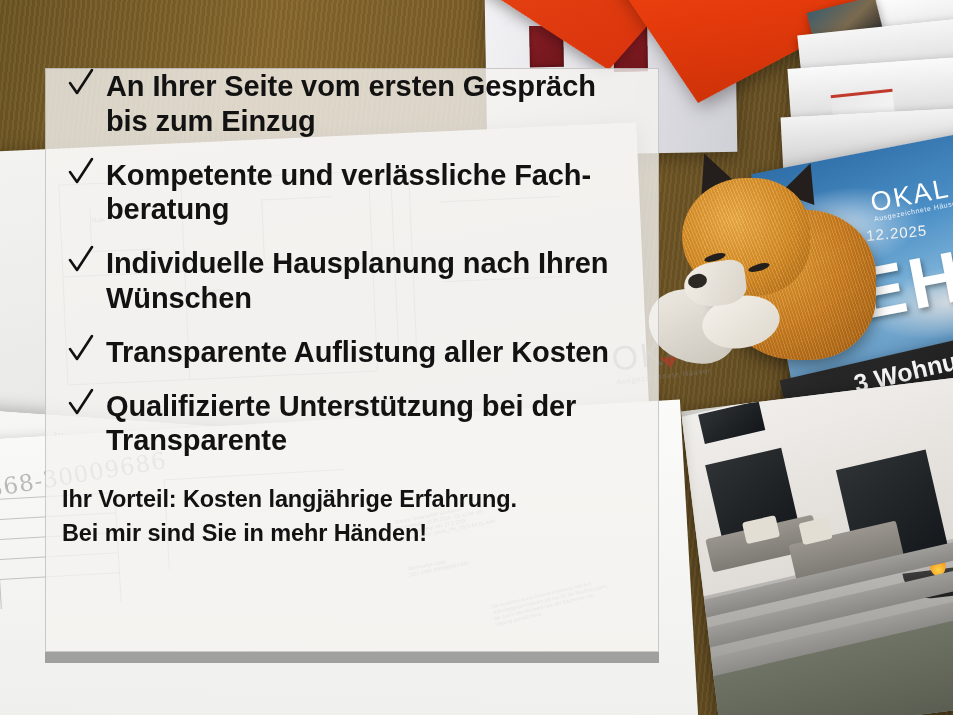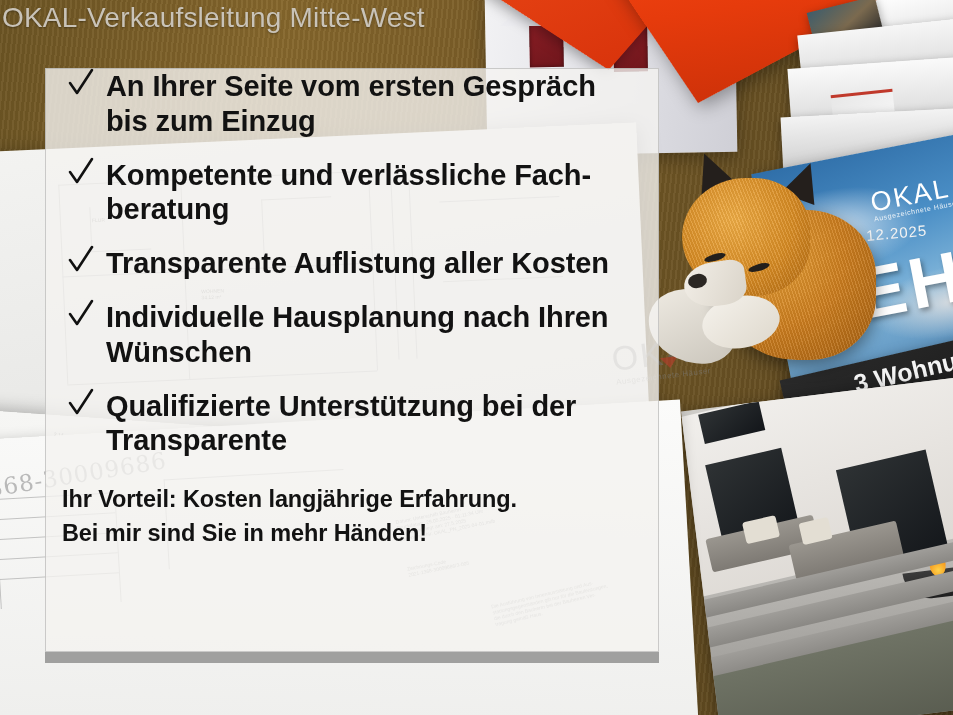--- a/index.html
+++ b/index.html
@@ -479,30 +479,30 @@
         </span>
         <span class="item-text">Kompetente und verlässliche Fach-beratung</span>
       </div>
 
       <div class="item">
         <span class="check">
           <svg width="26" height="30" viewBox="0 0 26 30">
               <path d="M2 15 L9 25 L24 2" fill="none" stroke="#111" stroke-width="2.6" stroke-linecap="round" stroke-linejoin="round"></path>
             </svg>
         </span>
-        <span class="item-text">Transparente Auflistung aller Kosten</span>
+        <span class="item-text">Individuelle Hausplanung nach Ihren Wünschen</span>
       </div>
 
       <div class="item">
         <span class="check">
           <svg width="26" height="30" viewBox="0 0 26 30">
               <path d="M2 15 L9 25 L24 2" fill="none" stroke="#111" stroke-width="2.6" stroke-linecap="round" stroke-linejoin="round"></path>
             </svg>
         </span>
-        <span class="item-text">Individuelle Hausplanung nach Ihren Wünschen</span>
+        <span class="item-text">Transparente Auflistung aller Kosten</span>
       </div>
 
       <div class="item">
         <span class="check">
           <svg width="26" height="30" viewBox="0 0 26 30">
               <path d="M2 15 L9 25 L24 2" fill="none" stroke="#111" stroke-width="2.6" stroke-linecap="round" stroke-linejoin="round"></path>
             </svg>
         </span>
         <span class="item-text">Qualifizierte Unterstützung bei der Transparente</span>
       </div>
@@ -510,15 +510,14 @@
     </div>
 
     <div class="closing">
       <div>Ihr Vorteil: Kosten langjährige Erfahrung.</div>
       <div>Bei mir sind Sie in mehr Händen!</div>
     </div>
 
   </div>
   <div class="panel-shadow"></div>
 
-  <div class="header-label">OKAL-Verkaufsleitung Mitte-West</div>
 
 </div>
 
 </body></html>

